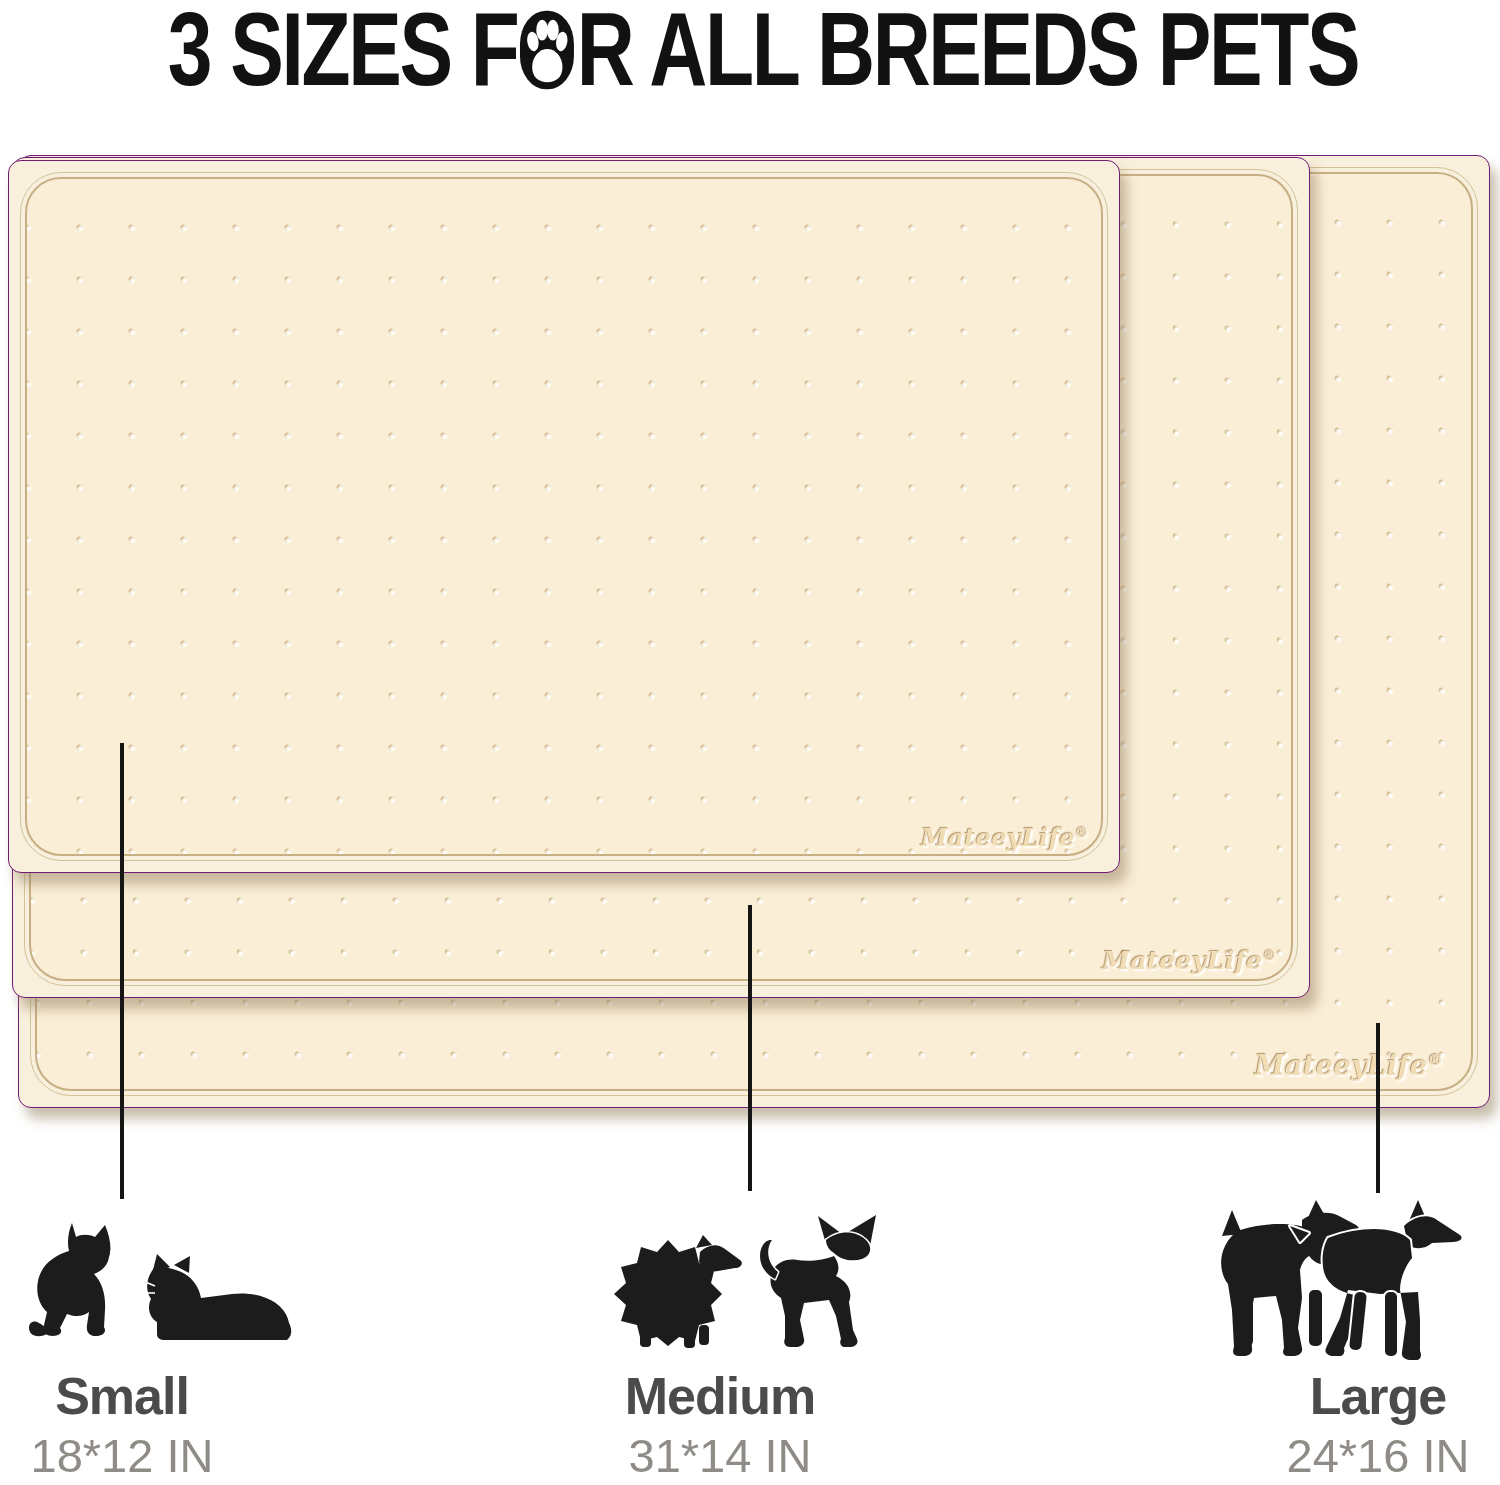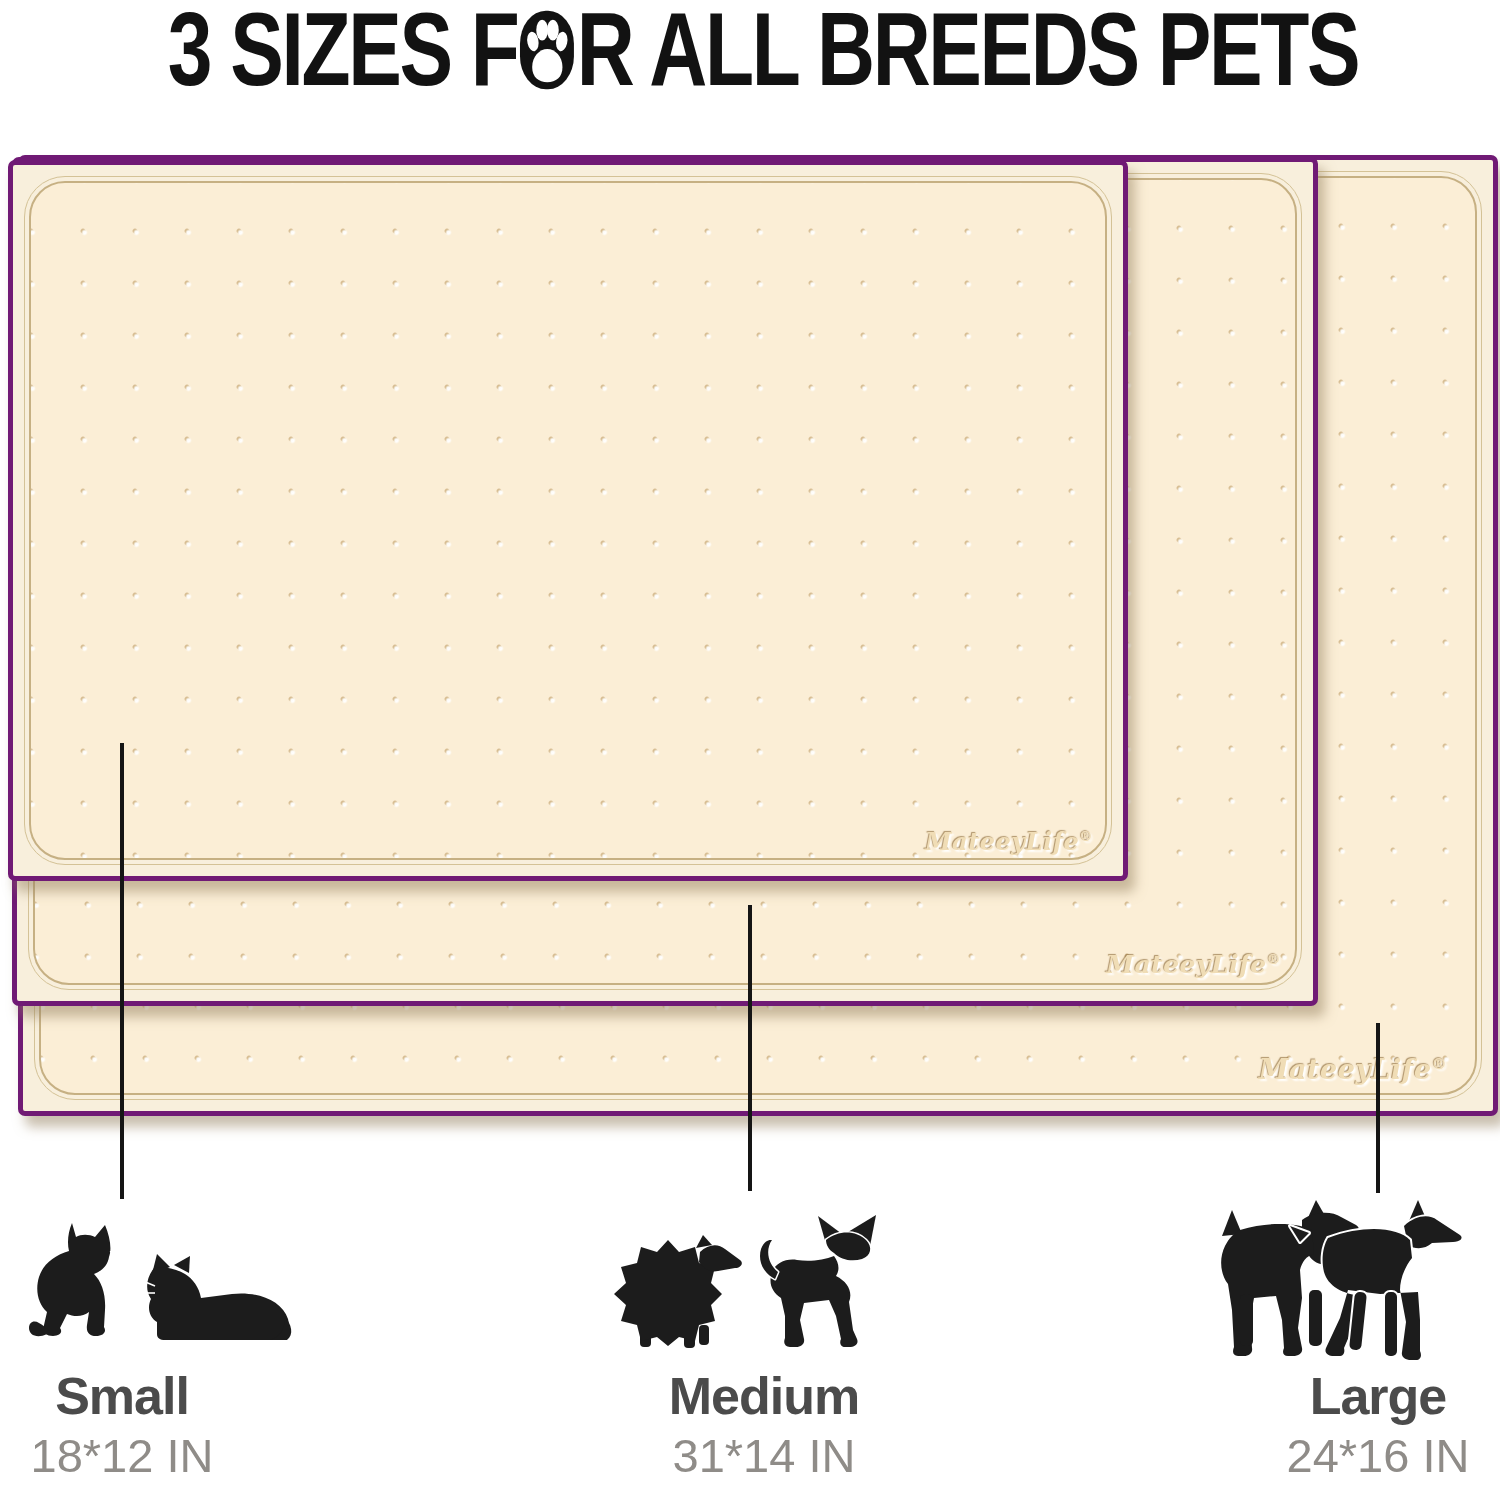--- a/index.html
+++ b/index.html
@@ -14,22 +14,22 @@
   .title-inner{
     display:inline-block;transform:scaleX(.78);transform-origin:50% 0;
     font-weight:700;font-size:103px;line-height:1.05;letter-spacing:-3px;
     white-space:nowrap;color:#121212;
   }
   .paw-o{display:inline-block;vertical-align:-6px;margin:0 2px;}
   .paw-o svg{width:72px;height:82px;display:inline-block;}
 
   
   .mat{
-    position:absolute;border-radius:7px;
-    background:#f8efdc;border:5px solid #701a75;
+    position:absolute;border-radius:13px;
+    background:#f8efdc;border:1px solid #701a75;
     box-shadow:7px 11px 12px rgba(150,130,95,.5);
   }
   .mat-large {left:18px;top:155px;width:1470px;height:951px;z-index:1;}
   .mat-medium{left:12px;top:157px;width:1296px;height:839px;z-index:2;}
   .mat-small {left:8px; top:160px;width:1110px;height:711px;z-index:3;}
   .mat-inner{
     position:absolute;inset:16px;border-radius:36px;
     background-color:#fbeed6;
     background-image:
       radial-gradient(circle, rgba(255,255,255,.95) 0 1.8px, rgba(255,255,255,0) 3px),
@@ -71,21 +71,21 @@
   
   .size-name{
     position:absolute;top:1366px;width:300px;text-align:center;
     font-weight:700;font-size:52px;letter-spacing:-1px;color:#4b4b4b;z-index:8;
   }
   .size-dims{
     position:absolute;top:1428px;width:300px;text-align:center;
     font-weight:400;font-size:47px;letter-spacing:0;color:#8f8c88;z-index:8;
   }
   .col-small  .size-name,.col-small  .size-dims{left:-28px;}
-  .col-medium .size-name,.col-medium .size-dims{left:614px;}
+  .col-medium .size-name,.col-medium .size-dims{left:570px;}
   .col-large  .size-name,.col-large  .size-dims{left:1228px;}
 </style>
 </head>
 <body>
 
 <div class="stage">
 
   <div class="title">
     <span class="title-inner"><span>3 SIZES F</span><span class="paw-o"><svg viewBox="0 0 76 86" xmlns="http://www.w3.org/2000/svg">
             <rect x="1.5" y="1.5" width="73" height="83" rx="35" fill="#121212"></rect>

